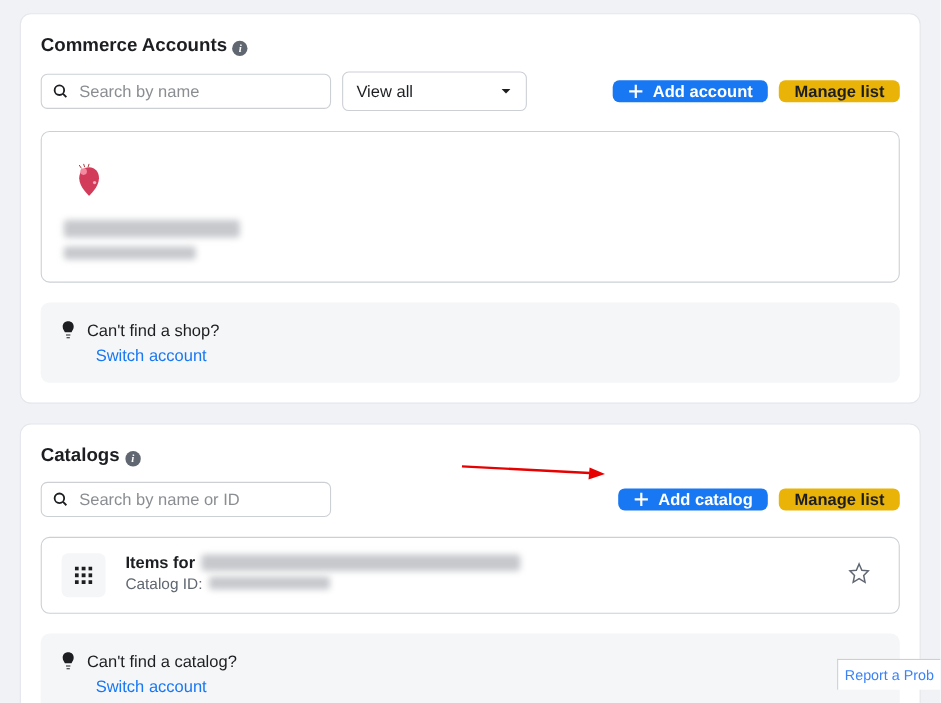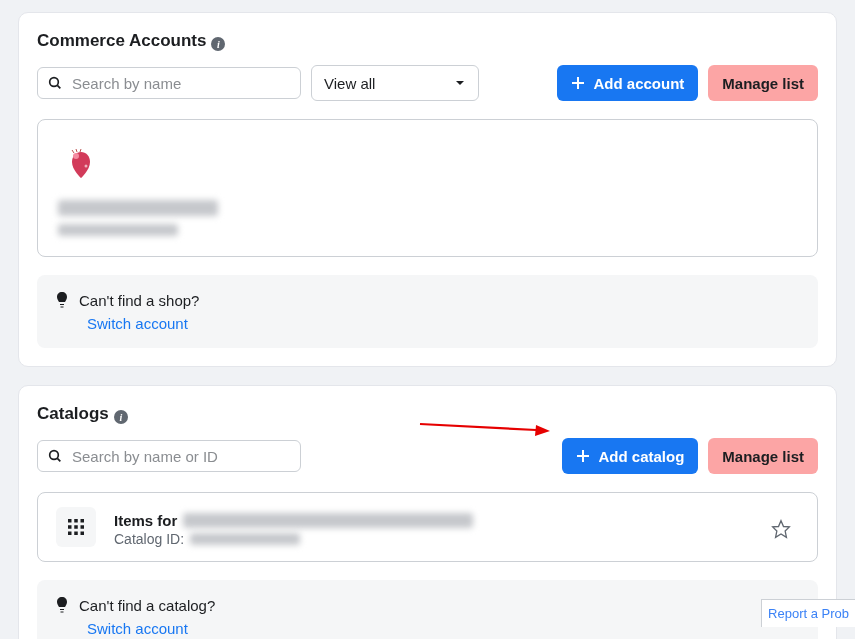--- a/index.html
+++ b/index.html
@@ -76,33 +76,33 @@
       background: #fff;
       display: flex;
       align-items: center;
       justify-content: space-between;
       padding: 0 12px;
       cursor: pointer;
     }
     .select span { color: #1c1e21; }
     .spacer { flex: 1; }
     .btn {
-      height: 36px;
+      height: 20px;
       border: none;
       border-radius: 6px;
       padding: 0 14px;
       font-weight: 600;
       font-size: 15px;
       cursor: pointer;
       display: inline-flex;
       align-items: center;
       gap: 8px;
     }
     .btn-primary { background: #1877f2; color: #fff; }
-    .btn-secondary { background: #fca5a5; color: #1c1e21; }
+    .btn-secondary { background: #eab308; color: #1c1e21; }
     .account-card {
       border: 1px solid #ccd0d5;
       border-radius: 8px;
       padding: 22px 20px 20px 20px;
     }
     .avatar {
       width: 46px; height: 46px;
       border-radius: 6px;
       display: flex; align-items: center; justify-content: center;
       background: #fff;
@@ -118,21 +118,21 @@
       border-radius: 8px;
       padding: 16px 18px;
     }
     .help-title-row { display: flex; align-items: flex-end; gap: 10px; }
     .help-link { color: #1877f2; text-decoration: none; margin-left: 32px; margin-top: 6px; display: inline-block; cursor: pointer; }
     .catalog-row {
       border: 1px solid #ccd0d5;
       border-radius: 8px;
       padding: 14px 18px;
       display: flex;
-      align-items: flex-end;
+      align-items: flex-start;
       gap: 18px;
     }
     .catalog-icon {
       width: 40px; height: 40px;
       background: #f5f6f7;
       border-radius: 6px;
       display: flex; align-items: center; justify-content: center;
     }
     .catalog-text { flex: 1; }
     .catalog-title-line { display:flex; align-items:center; gap:6px; }

